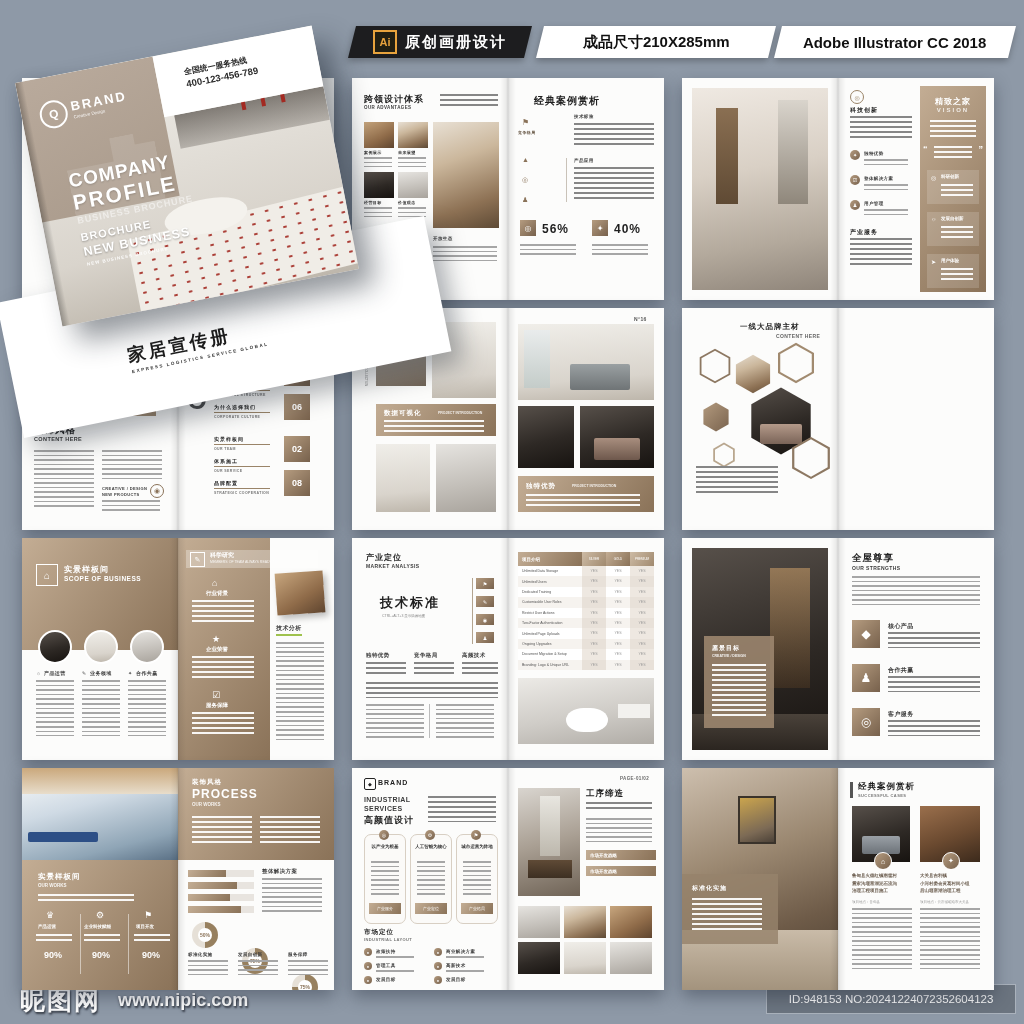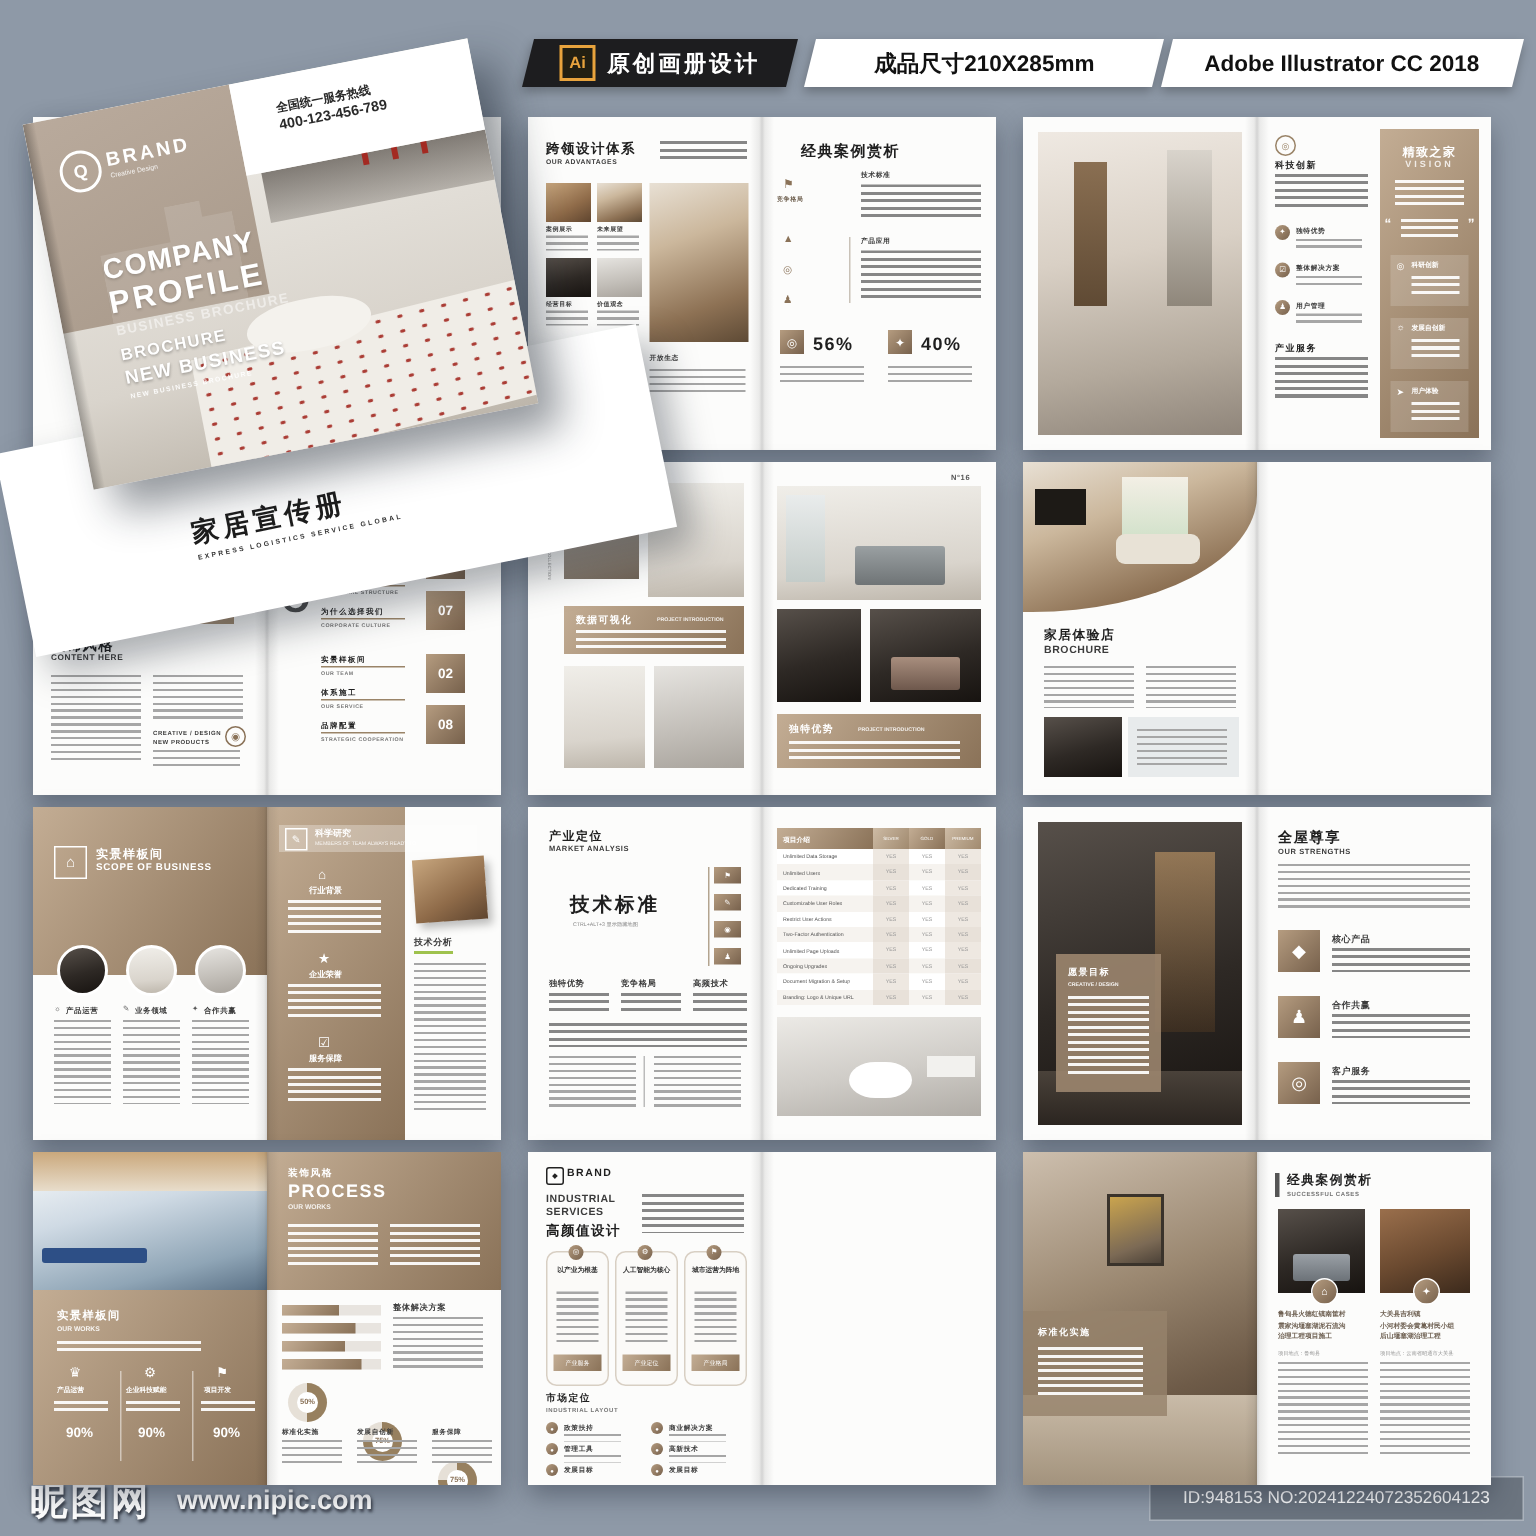--- a/index.html
+++ b/index.html
@@ -194,21 +194,21 @@
     <div class="a hcn" style="left:36px;top:52px;font-size:5px">跨领设计体系</div>
     <div class="a" style="left:36px;top:60px;width:56px;height:1px;background:#9a8468"></div>
     <div class="a hen" style="left:36px;top:63px;font-size:3.5px;color:#777">VISION</div>
     <div class="a hcn" style="left:36px;top:74px;font-size:5px">我们的实力</div>
     <div class="a" style="left:36px;top:82px;width:56px;height:1px;background:#9a8468"></div>
     <div class="a hen" style="left:36px;top:85px;font-size:3.5px;color:#777">INDUSTRIAL STRUCTURE</div>
     <div class="a hcn" style="left:36px;top:96px;font-size:5px">为什么选择我们</div>
     <div class="a" style="left:36px;top:104px;width:56px;height:1px;background:#9a8468"></div>
     <div class="a hen" style="left:36px;top:107px;font-size:3.5px;color:#777">CORPORATE CULTURE</div>
     <div class="a tansq numbox" style="left:106px;top:52px;width:26px;height:26px;font-size:9px">05</div>
-    <div class="a tansq numbox" style="left:106px;top:86px;width:26px;height:26px;font-size:9px">07</div>
+    <div class="a tansq numbox" style="left:106px;top:86px;width:26px;height:26px;font-size:9px">06</div>
     <div class="a hcn" style="left:36px;top:128px;font-size:5px">实景样板间</div>
     <div class="a" style="left:36px;top:136px;width:56px;height:1px;background:#9a8468"></div>
     <div class="a hen" style="left:36px;top:139px;font-size:3.5px;color:#777">OUR TEAM</div>
     <div class="a hcn" style="left:36px;top:150px;font-size:5px">体系施工</div>
     <div class="a" style="left:36px;top:158px;width:56px;height:1px;background:#9a8468"></div>
     <div class="a hen" style="left:36px;top:161px;font-size:3.5px;color:#777">OUR SERVICE</div>
     <div class="a hcn" style="left:36px;top:172px;font-size:5px">品牌配置</div>
     <div class="a" style="left:36px;top:180px;width:56px;height:1px;background:#9a8468"></div>
     <div class="a hen" style="left:36px;top:183px;font-size:3.5px;color:#777">STRATEGIC COOPERATION</div>
     <div class="a tansq numbox" style="left:106px;top:128px;width:26px;height:26px;font-size:9px">02</div>
@@ -245,32 +245,40 @@
       <span class="a" style="left:8px;top:6px;color:#fff;font-weight:700;font-size:6.5px;letter-spacing:1px">独特优势</span>
       <span class="a" style="left:54px;top:8px;color:rgba(255,255,255,.85);font-size:3.5px;font-weight:700">PROJECT INTRODUCTION</span>
       <span class="a wl" style="left:8px;top:18px;width:114px;height:12px"></span>
     </div>
   </div>
   <div class="spine"></div>
 </div>
 
 <div class="sp" style="left:682px;top:308px">
   <div class="pg">
-    <div class="a ph warm" style="left:0;top:0;width:156px;height:100px;border-radius:0 0 150px 0/0 0 78px 0">
-      <div class="a" style="left:66px;top:10px;width:44px;height:44px;background:linear-gradient(180deg,#f3efe5,#cfe0c8)"></div>
-      <div class="a" style="left:62px;top:48px;width:56px;height:20px;background:#e8e2d6;border-radius:6px"></div>
-      <div class="a" style="left:8px;top:18px;width:34px;height:24px;background:#1d1a16"></div>
-    </div>
-    <div class="a hcn" style="left:14px;top:110px;font-size:8.5px">家居体验店</div>
-    <div class="a hen" style="left:14px;top:122px;font-size:7px">BROCHURE</div>
-    <div class="a tl lt" style="left:14px;top:136px;width:60px;height:28px"></div>
-    <div class="a tl lt" style="left:82px;top:136px;width:60px;height:28px"></div>
-    <div class="a ph dark" style="left:14px;top:170px;width:52px;height:40px"></div>
-    <div class="a" style="left:70px;top:170px;width:74px;height:40px;background:#e8ebec"></div>
-    <div class="a tl lt" style="left:76px;top:178px;width:60px;height:24px"></div>
+    <div class="a hcn" style="left:58px;top:14px;font-size:7.5px">一线大品牌主材</div>
+    <div class="a hen" style="left:94px;top:25px;font-size:5px;color:#666">CONTENT HERE</div>
+    <div class="a hex" style="left:16px;top:40px;width:34px;height:36px;background:#8d7862">
+        <div class="a hex" style="left:2px;top:2px;width:30px;height:32px;background:#fcfcfb"></div>
+      </div>
+    <div class="a hex ph warm" style="left:52px;top:46px;width:38px;height:40px"></div>
+    <div class="a hex" style="left:94px;top:34px;width:40px;height:42px;background:#a18a6f">
+        <div class="a hex" style="left:2.5px;top:2.5px;width:35px;height:37px;background:#fcfcfb"></div>
+      </div>
+    <div class="a hex tansq" style="left:20px;top:94px;width:28px;height:30px"></div>
+    <div class="a hex ph dark" style="left:66px;top:78px;width:66px;height:70px">
+      <div class="a" style="left:12px;top:38px;width:42px;height:20px;background:linear-gradient(180deg,#b49a8a,#7a6458);border-radius:2px"></div>
+    </div>
+    <div class="a hex" style="left:30px;top:134px;width:24px;height:26px;background:#b9a78f">
+        <div class="a hex" style="left:2px;top:2px;width:20px;height:22px;background:#fcfcfb"></div>
+      </div>
+    <div class="a hex" style="left:108px;top:128px;width:42px;height:44px;background:#8d7862">
+        <div class="a hex" style="left:2.5px;top:2.5px;width:37px;height:39px;background:#fcfcfb"></div>
+      </div>
+    <div class="a tl" style="left:14px;top:158px;width:82px;height:30px"></div>
   </div>
   <div class="spine"></div>
 </div>
 
 <div class="sp" style="left:22px;top:538px">
   <div class="pg">
     <div class="a tan" style="left:0;top:0;width:156px;height:112px"></div>
     <div class="a ico" style="left:14px;top:26px;width:20px;height:20px;border:1.5px solid #fff;color:#fff;font-size:10px">
         <span>⌂</span>
       </div>
@@ -586,20 +594,38 @@
     <div class="a tl lt" style="left:94px;top:188px;width:38px;height:5px"></div>
     <div class="a tansq circ" style="left:82px;top:194px;width:8px;height:8px;font-size:4px">
         <i style="font-style:normal">●</i>
       </div>
     <div class="a hen" style="left:94px;top:195px;font-size:4.5px">高新技术</div>
     <div class="a tl lt" style="left:94px;top:202px;width:38px;height:5px"></div>
     <div class="a tansq circ" style="left:82px;top:208px;width:8px;height:8px;font-size:4px">
         <i style="font-style:normal">●</i>
       </div>
     <div class="a hen" style="left:94px;top:209px;font-size:4.5px">发展目标</div>
+  </div>
+  <div class="pg">
+    <div class="a hen" style="left:112px;top:8px;font-size:4.5px;color:#666">PAGE-01/02</div>
+    <div class="a ph office" style="left:10px;top:20px;width:62px;height:108px">
+      <div class="a" style="left:10px;top:72px;width:44px;height:18px;background:linear-gradient(180deg,#5f4a36,#3d2f22)"></div>
+      <div class="a" style="left:22px;top:8px;width:20px;height:60px;background:linear-gradient(180deg,#e8e6e0,#bdb8ad)"></div>
+    </div>
+    <div class="a hcn" style="left:78px;top:20px;font-size:8.5px">工序缔造</div>
+    <div class="a tl" style="left:78px;top:34px;width:66px;height:8px"></div>
+    <div class="a tl lt" style="left:78px;top:50px;width:66px;height:24px"></div>
+    <div class="a tan" style="left:78px;top:82px;width:66px;height:10px;display:flex;align-items:center;padding-left:4px;color:#fff;font-size:4.5px;font-weight:700">市场开发战略</div>
+    <div class="a tan" style="left:78px;top:98px;width:66px;height:10px;display:flex;align-items:center;padding-left:4px;color:#fff;font-size:4.5px;font-weight:700">市场开发战略</div>
+    <div class="a ph gray" style="left:10px;top:138px;width:42px;height:32px"></div>
+    <div class="a ph warm" style="left:56px;top:138px;width:42px;height:32px"></div>
+    <div class="a ph wood" style="left:102px;top:138px;width:42px;height:32px"></div>
+    <div class="a ph dark" style="left:10px;top:174px;width:42px;height:32px"></div>
+    <div class="a ph bright" style="left:56px;top:174px;width:42px;height:32px"></div>
+    <div class="a ph gray" style="left:102px;top:174px;width:42px;height:32px"></div>
   </div>
   <div class="spine"></div>
 </div>
 
 <div class="sp" style="left:682px;top:768px">
   <div class="pg">
     <div class="a ph hallway" style="left:0;top:0;width:156px;height:222px">
       <div class="a" style="left:56px;top:28px;width:34px;height:44px;background:linear-gradient(160deg,#caa44e,#7c6a55 70%,#4c4238);border:2px solid #3a332b"></div>
       <div class="a" style="left:0;bottom:0;width:156px;height:60px;background:linear-gradient(180deg,#c9bba8,#a3937d)"></div>
     </div>

